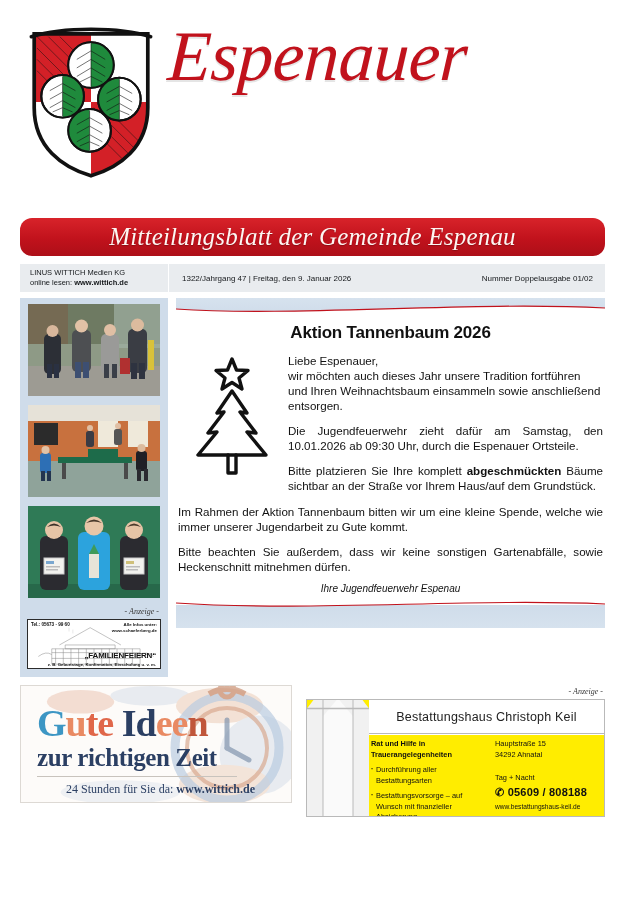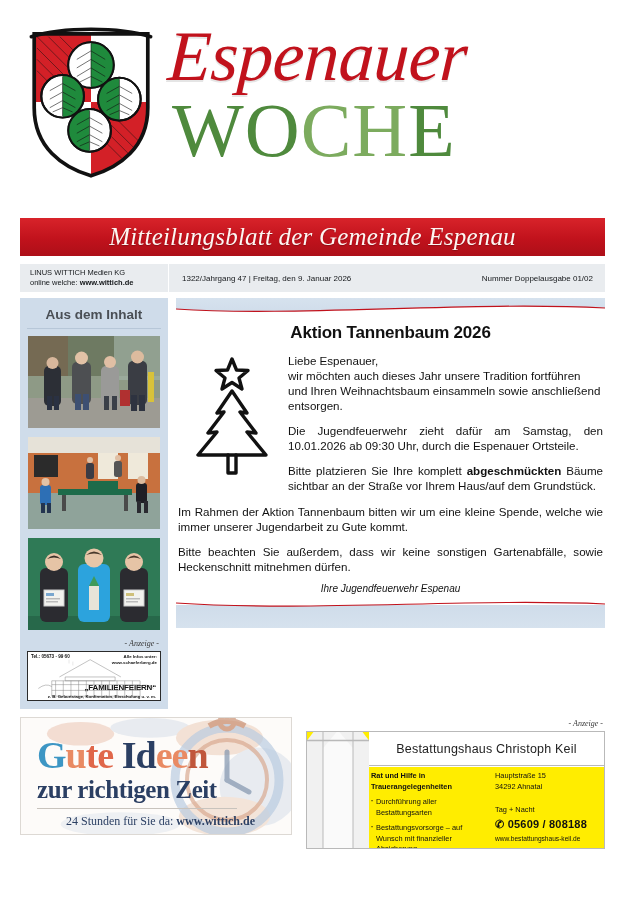--- a/index.html
+++ b/index.html
@@ -36,21 +36,21 @@
     color:#4f8a3d;
     position:absolute; top:70px; left:10px;
     letter-spacing:1px;
   }
   .word-woche .lite { color:#7cab5e; }
 
   .redbar {
     margin:6px 20px 0 20px;
     height:38px;
     background:linear-gradient(180deg,#d8232a 0%, #c1121c 55%, #ad0f18 100%);
-    display:flex; align-items:center; justify-content:center;
+    display:flex; align-items:center; justify-content:center;border-radius:12px;
   }
   .redbar span {
     font-family:"Liberation Serif", serif;
     font-style:italic;
     font-size:25px;
     color:#fdf6f2;
     letter-spacing:0.2px;
     text-shadow:0 1px 1px rgba(0,0,0,.25);
   }
 
@@ -257,43 +257,41 @@
             <circle cx="49" cy="76" r="15" fill="none" stroke="#111" stroke-width="1.4"></circle>
           </g>
         </g>
         <path d="M10 8 H90 V60 C90 88 70 102 50 108 C30 102 10 88 10 60 Z" fill="none" stroke="#111" stroke-width="2.6"></path>
         <path d="M8 10 C30 3 70 3 92 10" fill="none" stroke="#111" stroke-width="2.6" stroke-linecap="round"></path>
       </svg>
     </div>
 
     <div class="mast-words">
       <div class="word-espenauer">Espenauer</div>
-      <div class="word-woche"><span>WO</span><span class="lite">CH</span><span>E</span></div>
     </div>
   </div>
 </div>
 
 <div class="redbar">
   <span>Mitteilungsblatt der Gemeinde Espenau</span>
 </div>
 
 <div class="infobar">
   <div class="divider"></div>
   <div class="info-left">
     <div>LINUS WITTICH Medien KG</div>
-    <div><span>online welche: </span><b>www.wittich.de</b></div>
+    <div><span>online lesen: </span><b>www.wittich.de</b></div>
   </div>
   <div class="info-mid">1322/Jahrgang 47   |   Freitag, den 9. Januar 2026</div>
   <div class="info-right">Nummer Doppelausgabe 01/02</div>
 </div>
 
 <div class="content">
 
   <div class="sidebar">
-    <div class="sidebar-title">Aus dem Inhalt</div>
 
     <div class="thumb">
       <svg viewBox="0 0 132 92" xmlns="http://www.w3.org/2000/svg">
         <rect width="132" height="92" fill="#8e9a86"></rect>
         <rect y="0" width="132" height="40" fill="#6e7a62"></rect>
         <path d="M0 0 h40 v40 h-40z" fill="#7a5f4a" opacity=".6"></path>
         <path d="M86 0 h46 v44 h-46z" fill="#9fb0a4" opacity=".7"></path>
         <rect y="62" width="132" height="30" fill="#9d9b93"></rect>
         <g>
           <rect x="16" y="30" width="17" height="40" rx="5" fill="#2c2f36"></rect>

